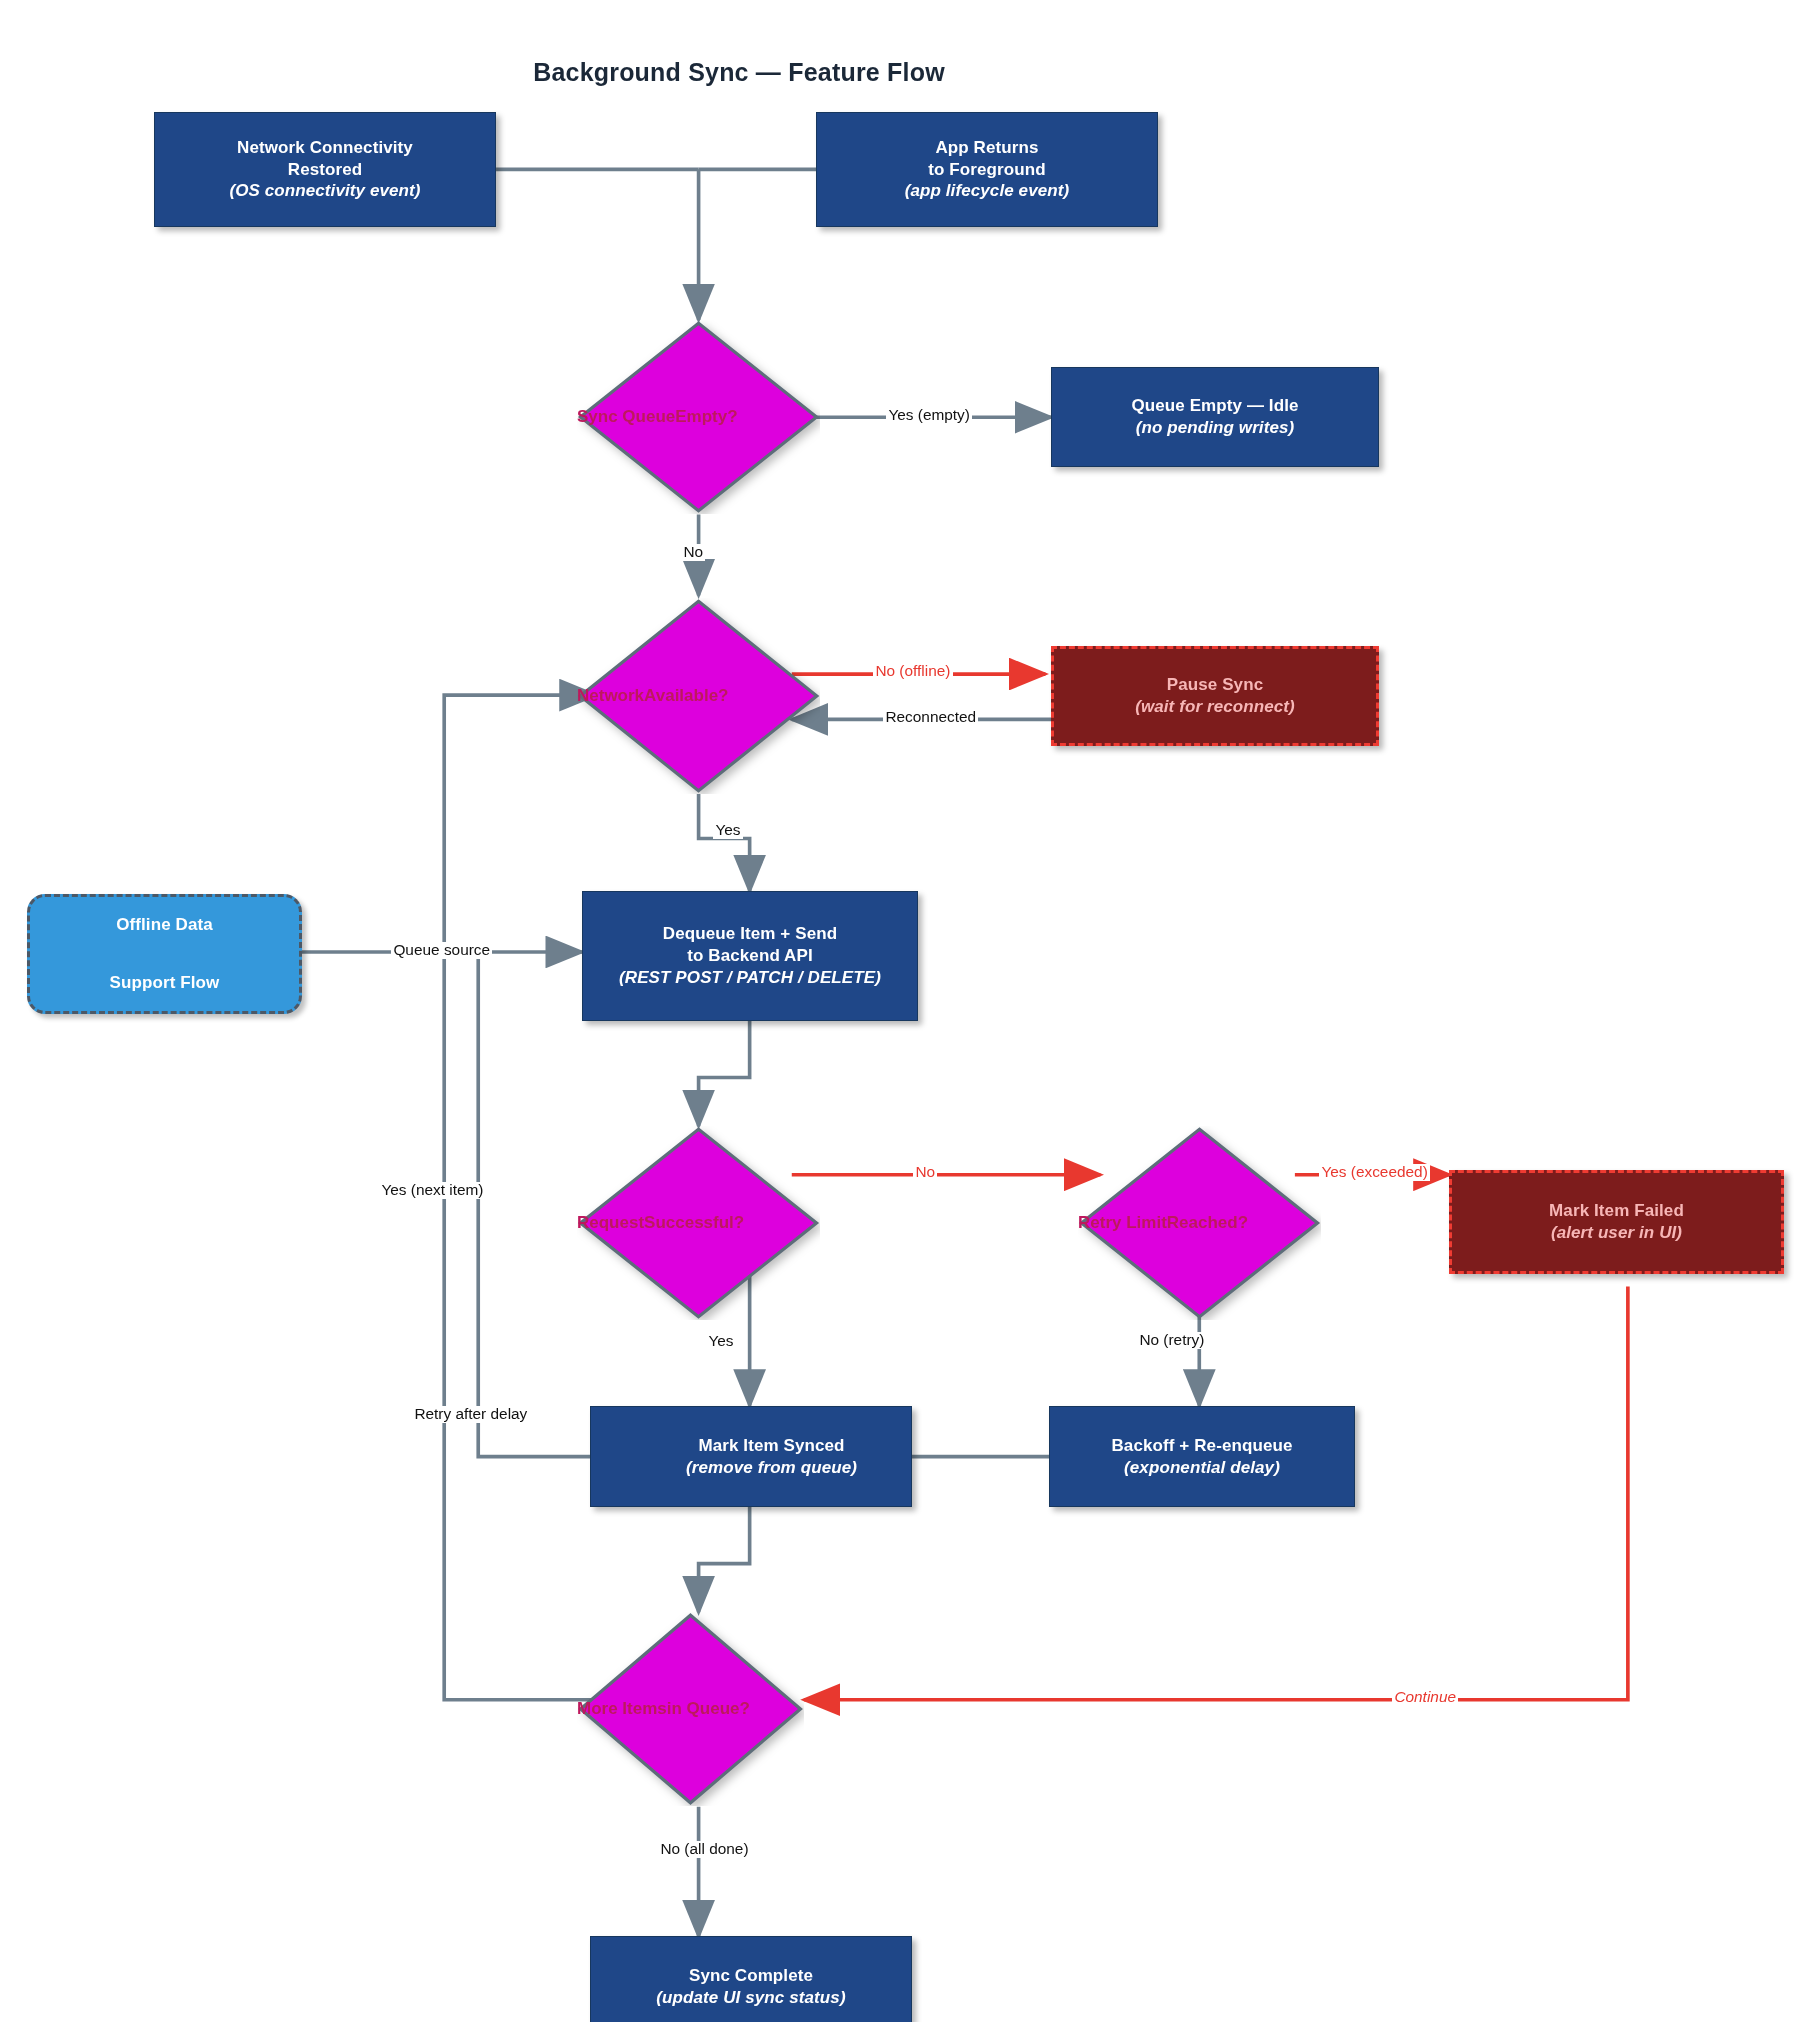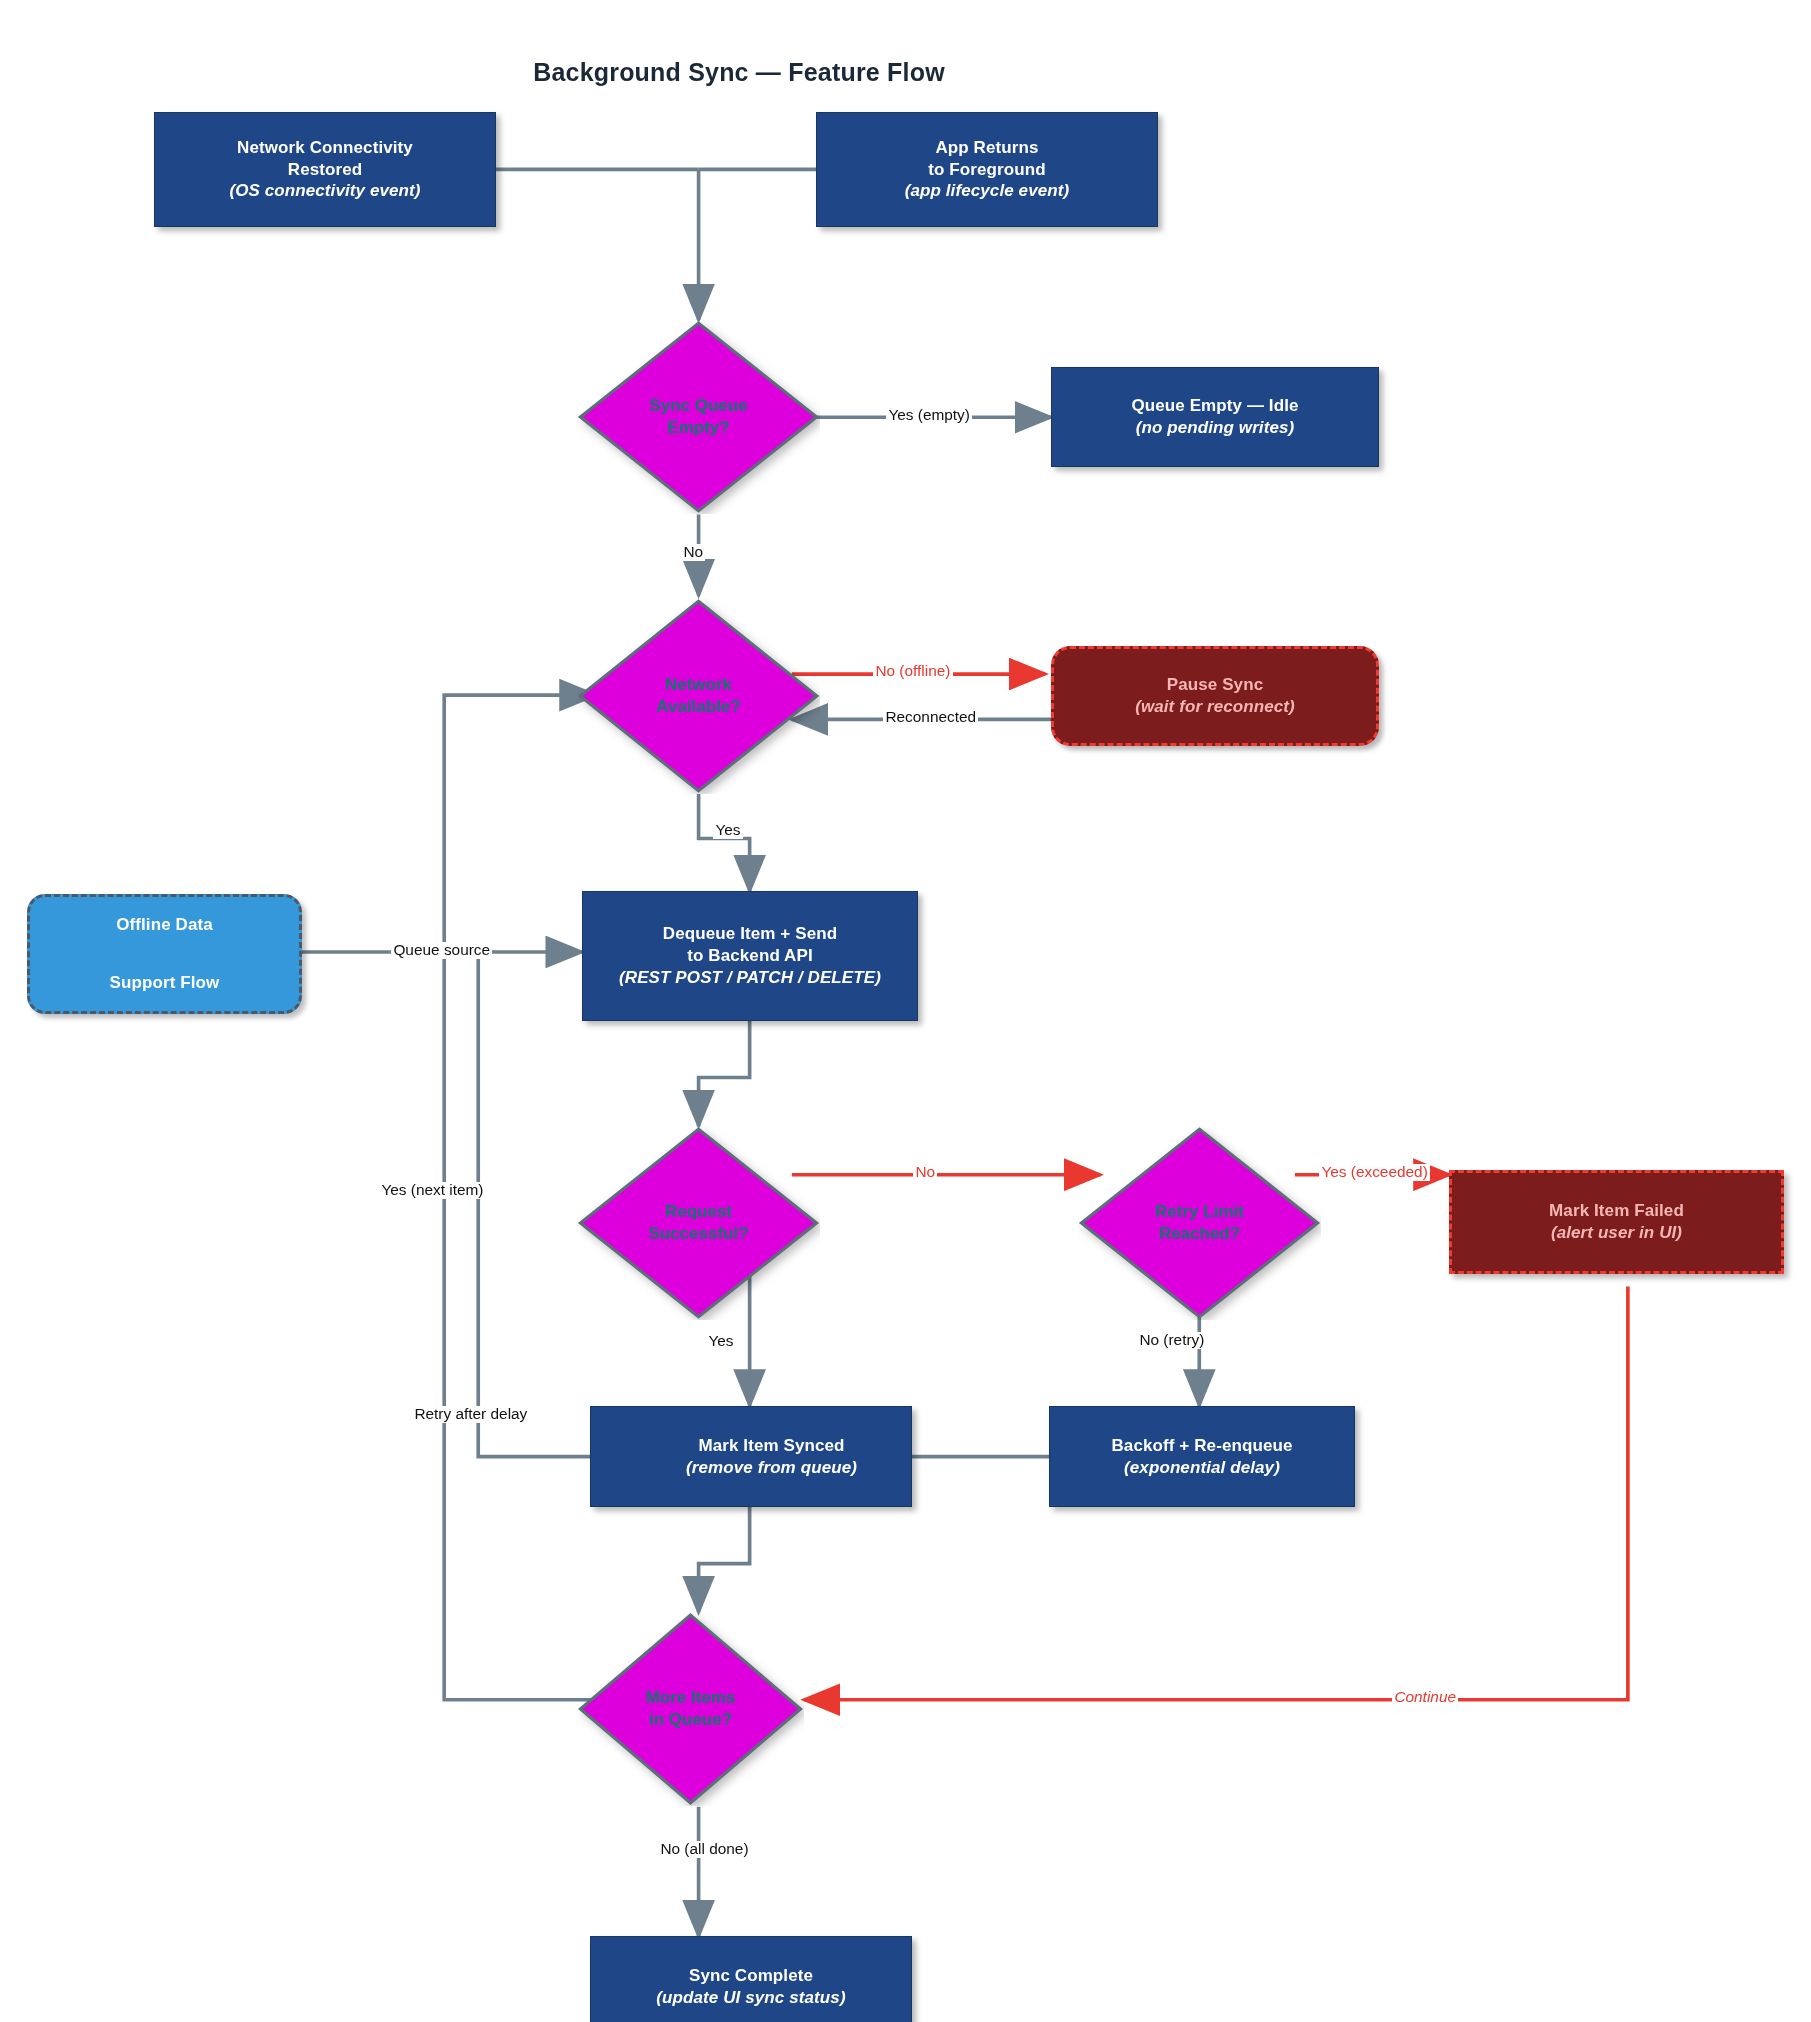--- a/index.html
+++ b/index.html
@@ -79,25 +79,24 @@
     left: 0; top: 0;
     width: 100%;
     height: 100%;
   }
   .diamond-label {
     position: absolute;
     left: 0; top: 0;
     width: 100%;
     height: 100%;
     display: flex;
-    flex-direction: column;
+    flex-direction: row;
     align-items: center;
-    justify-content: center;
     text-align: center;
-    color: #0f766e;
+    color: #be185d;
     font-weight: bold;
     font-size: 17px;
     line-height: 1.3;
     pointer-events: none;
   }
   
   .elabel {
     position: absolute;
     font-size: 15.4px;
     color: #111111;
@@ -212,21 +211,21 @@
   <div class="diamond-wrap" style="left:577px; top:598px; width:243px; height:196px;">
     <svg class="diamond-shape" viewBox="0 0 300 242" xmlns="http://www.w3.org/2000/svg">
       <polygon points="150,4 296,121 150,238 4,121" fill="#dd00dd" stroke="#5d6d7a" stroke-width="4" style="filter:drop-shadow(5px 5px 6px rgba(0,0,0,.26))"></polygon>
     </svg>
     <div class="diamond-label">
       <div>Network</div>
       <div>Available?</div>
     </div>
   </div>
 
-  <div class="node box-error" style="left:1051px; top:646px; width:328px; height:100px;border-radius:19px;">
+  <div class="node box-error" style="left:1051px; top:646px; width:328px; height:100px;">
     <div class="l1">Pause Sync</div>
     <div class="l2">(wait for reconnect)</div>
   </div>
 
   <div class="node box-ref" style="left:27px; top:894px; width:275px; height:120px;gap:36px;">
     <div class="l1">Offline Data</div>
     <div class="l1">Support Flow</div>
   </div>
 
   <div class="node box-navy" style="left:582px; top:891px; width:336px; height:130px;">

